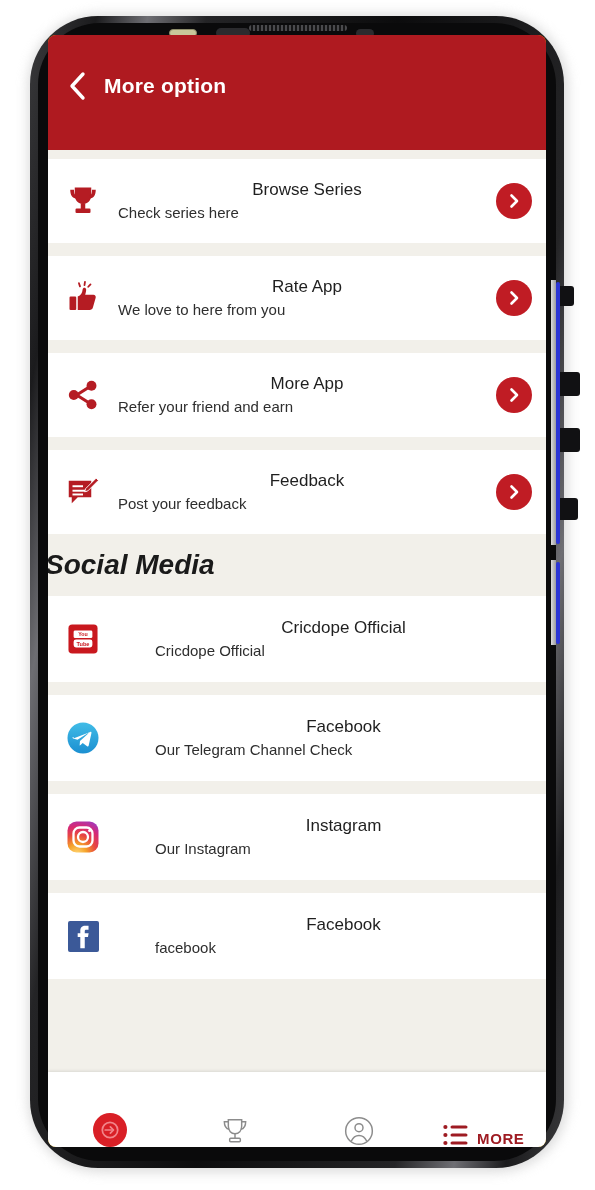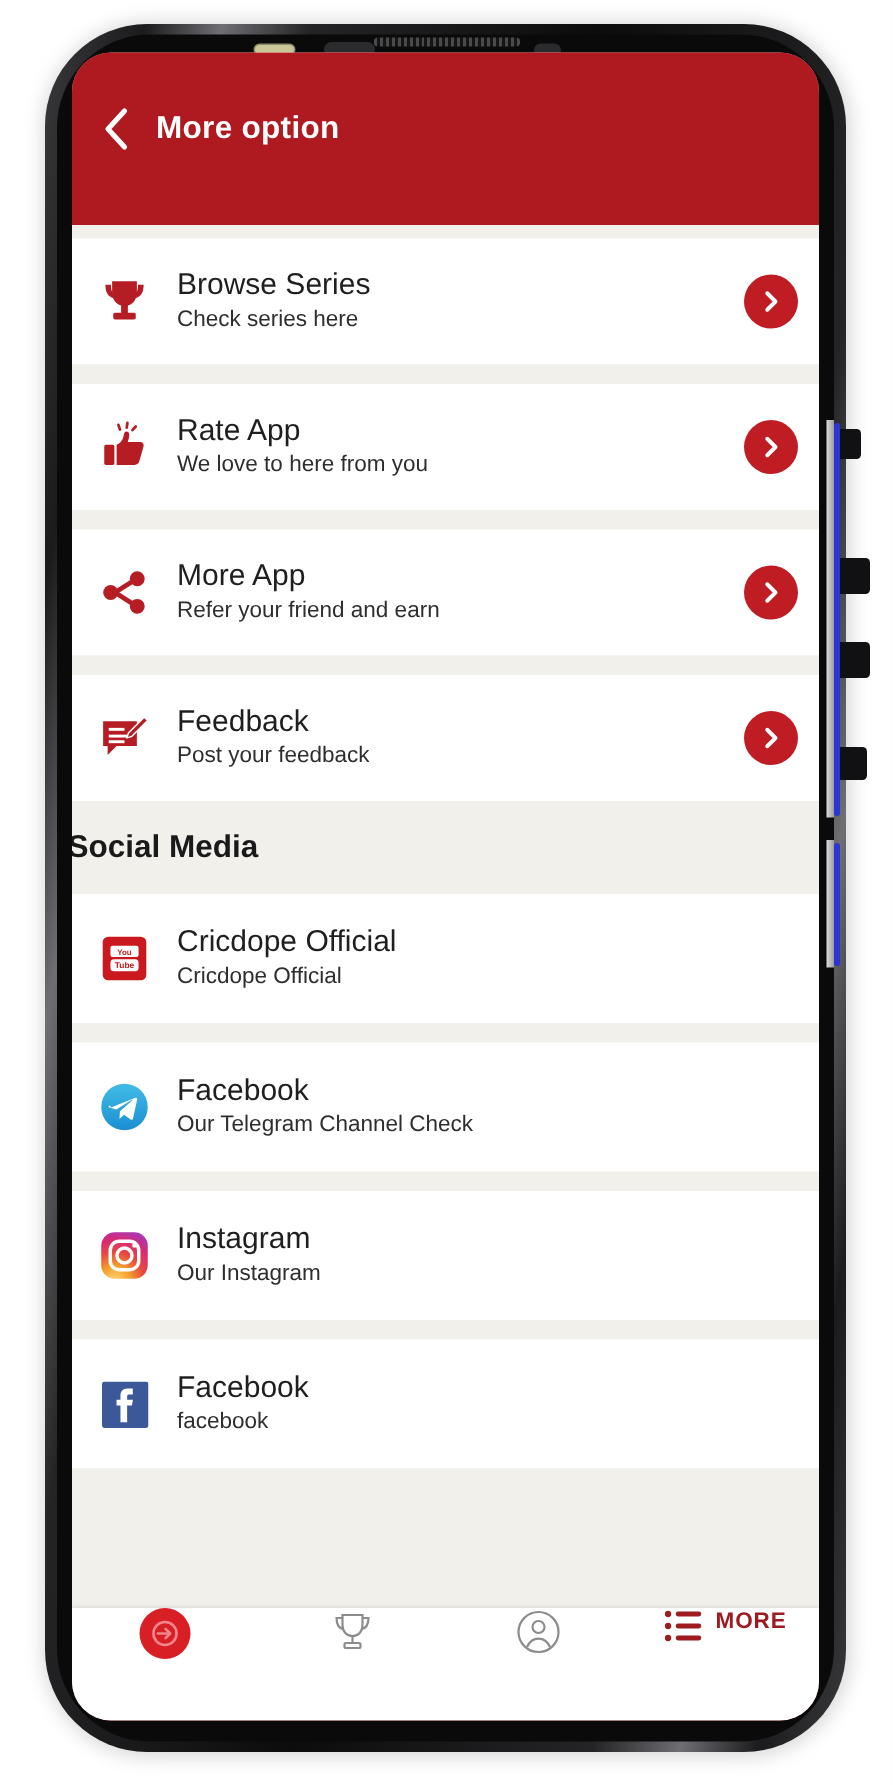--- a/index.html
+++ b/index.html
@@ -42,22 +42,22 @@
     position: absolute;
     left: 38px; top: 23px;
     width: 518px; height: 1138px;
     border-radius: 62px;
     background: #0a0a0b;
   }
   .phone-screen {
     position: absolute;
     left: 48px; top: 35px;
     width: 498px; height: 1112px;
-    border-radius: 26px;
-    background: #fca5a5;
+    border-radius: 8px;
+    background: #eab308;
     overflow: hidden;
   }
   .speaker-grille {
     position: absolute;
     left: 249px; top: 25px;
     width: 98px; height: 6px;
     border-radius: 3px;
     background: repeating-linear-gradient(90deg,#4a4a4d 0px,#4a4a4d 2px,#151516 2px,#151516 4px);
   }
   .cam-a {
@@ -145,39 +145,40 @@
 
   .row {
     background: #ffffff;
     display: flex;
     align-items: center;
     padding: 0 14px 0 12px;
     box-sizing: border-box;
     cursor: pointer;
   }
   .row.main-row { height: 84px; }
-  .row.social-row { height: 86px; }
+  .row.social-row { height: 86px; gap: 37px; }
 
   .row-icon {
     width: 46px;
     min-width: 46px;
     display: flex;
     align-items: center;
     justify-content: center;
   }
   .row-text {
     flex: 1;
     padding-left: 12px;
     min-width: 0;
   }
   .row-title {
-    font-size: 20px;
+    font-size: 17px;
     color: #1f1f1f;
     line-height: 24px;
     white-space: nowrap;
+    text-align: center;
   }
   .row-sub {
     font-size: 15px;
     color: #2e2e2e;
     line-height: 22px;
     white-space: nowrap;
   }
   .row-arrow {
     width: 36px; height: 36px;
     min-width: 36px;
@@ -191,40 +192,41 @@
 
   .section-header {
     height: 62px;
     background: #F2F0EA;
     display: flex;
     align-items: center;
     padding-left: 6px;
     box-sizing: border-box;
   }
   .section-header-text {
-    font-size: 21px;
+    font-size: 28px;
     font-weight: bold;
     color: #1a1a1a;
     margin-left: -9px;
+    font-style: italic;
   }
 
   
   .bottom-nav {
     position: absolute;
     left: 0; top: 1037px;
     width: 498px; height: 75px;
     background: #ffffff;
     display: flex;
     align-items: center;
     box-shadow: 0 -1px 3px rgba(0,0,0,.10);
   }
   .nav-cell {
     flex: 1;
     display: flex;
-    align-items: flex-start;
+    align-items: flex-end;
     justify-content: center;
     height: 100%;
     cursor: pointer;
   }
   .nav-live {
     width: 34px; height: 34px;
     border-radius: 50%;
     background: #D91F26;
     display: flex; align-items: center; justify-content: center;
   }

